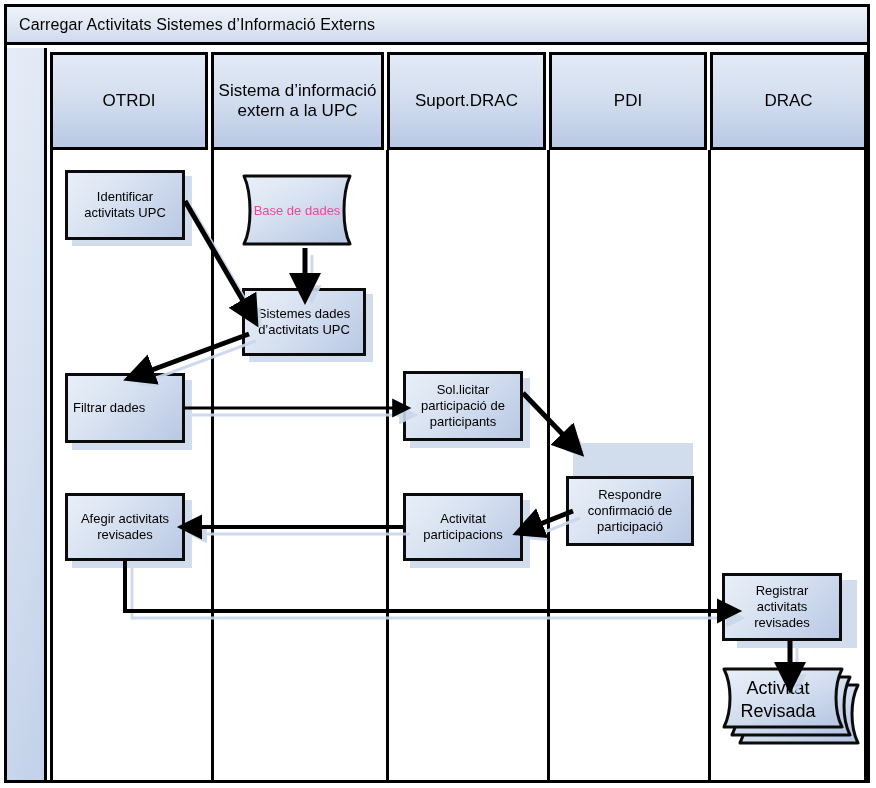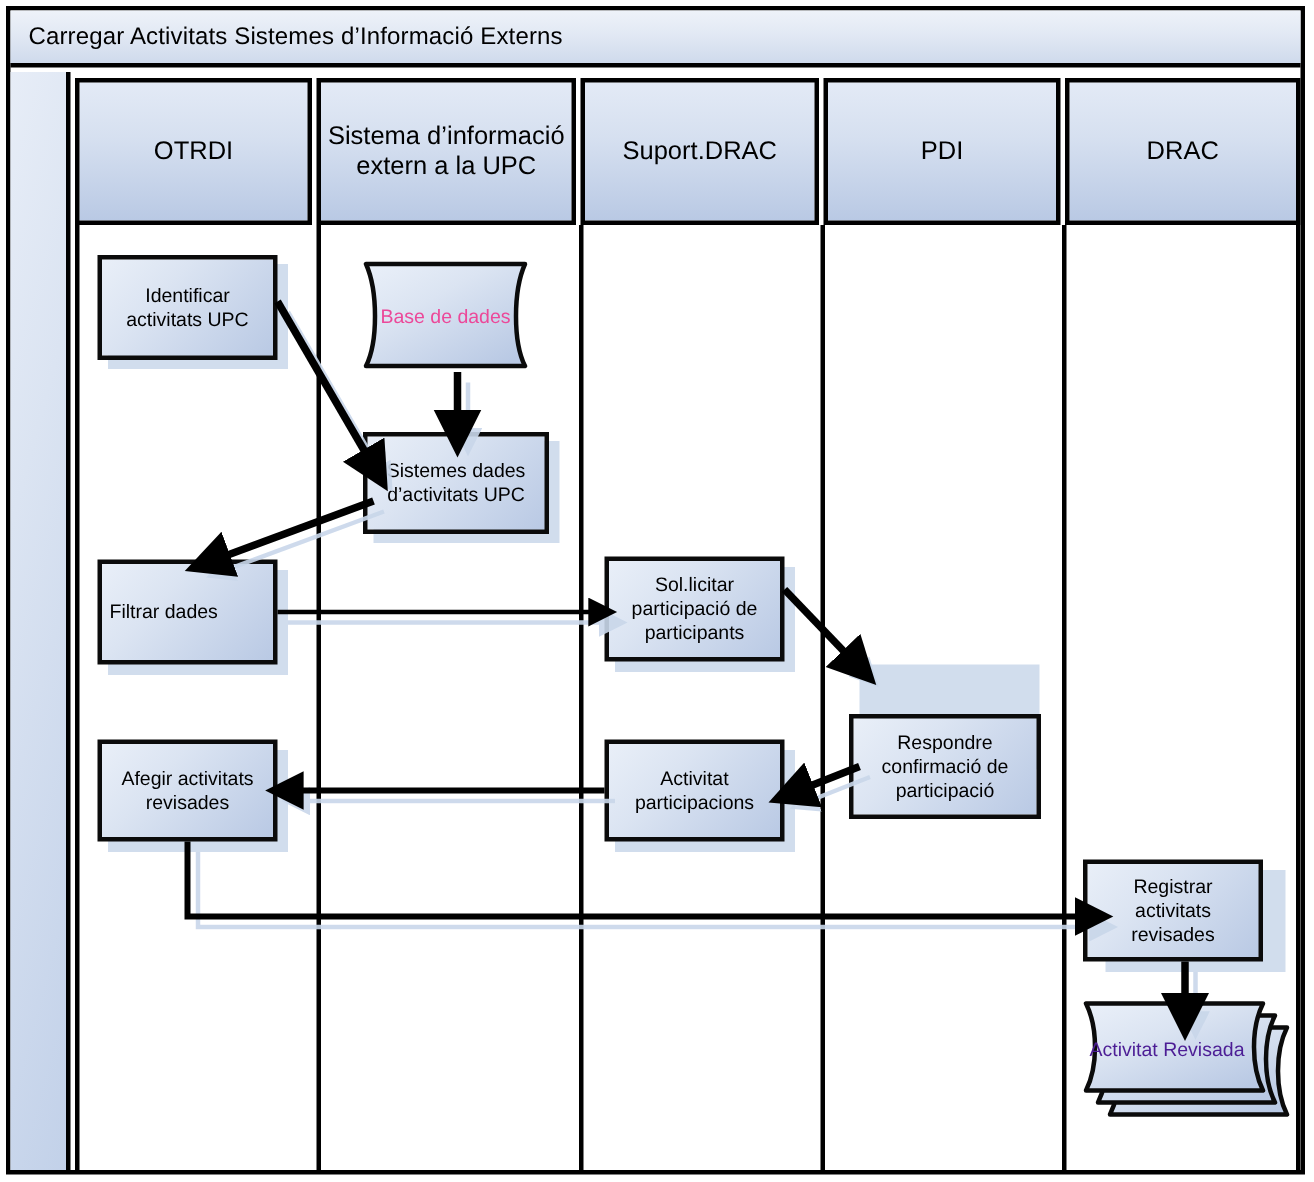--- a/index.html
+++ b/index.html
@@ -156,23 +156,23 @@
   
   .docstack-wrap { position: absolute; z-index: 5; }
   .docstack-wrap svg { display: block; overflow: visible; }
   .docstack-label {
     position: absolute;
     left: 6px; top: 4px; width: 108px; height: 62px;
     display: flex;
     align-items: center;
     justify-content: center;
     text-align: center;
-    font-size: 13px;
+    font-size: 18px;
     line-height: 1.3;
-    color: #4c1d95;
+    color: #000000;
     pointer-events: none;
   }
 
   
   .connectors {
     position: absolute;
     left: 0; top: 0;
     width: 876px; height: 788px;
     z-index: 8;
     pointer-events: none;

